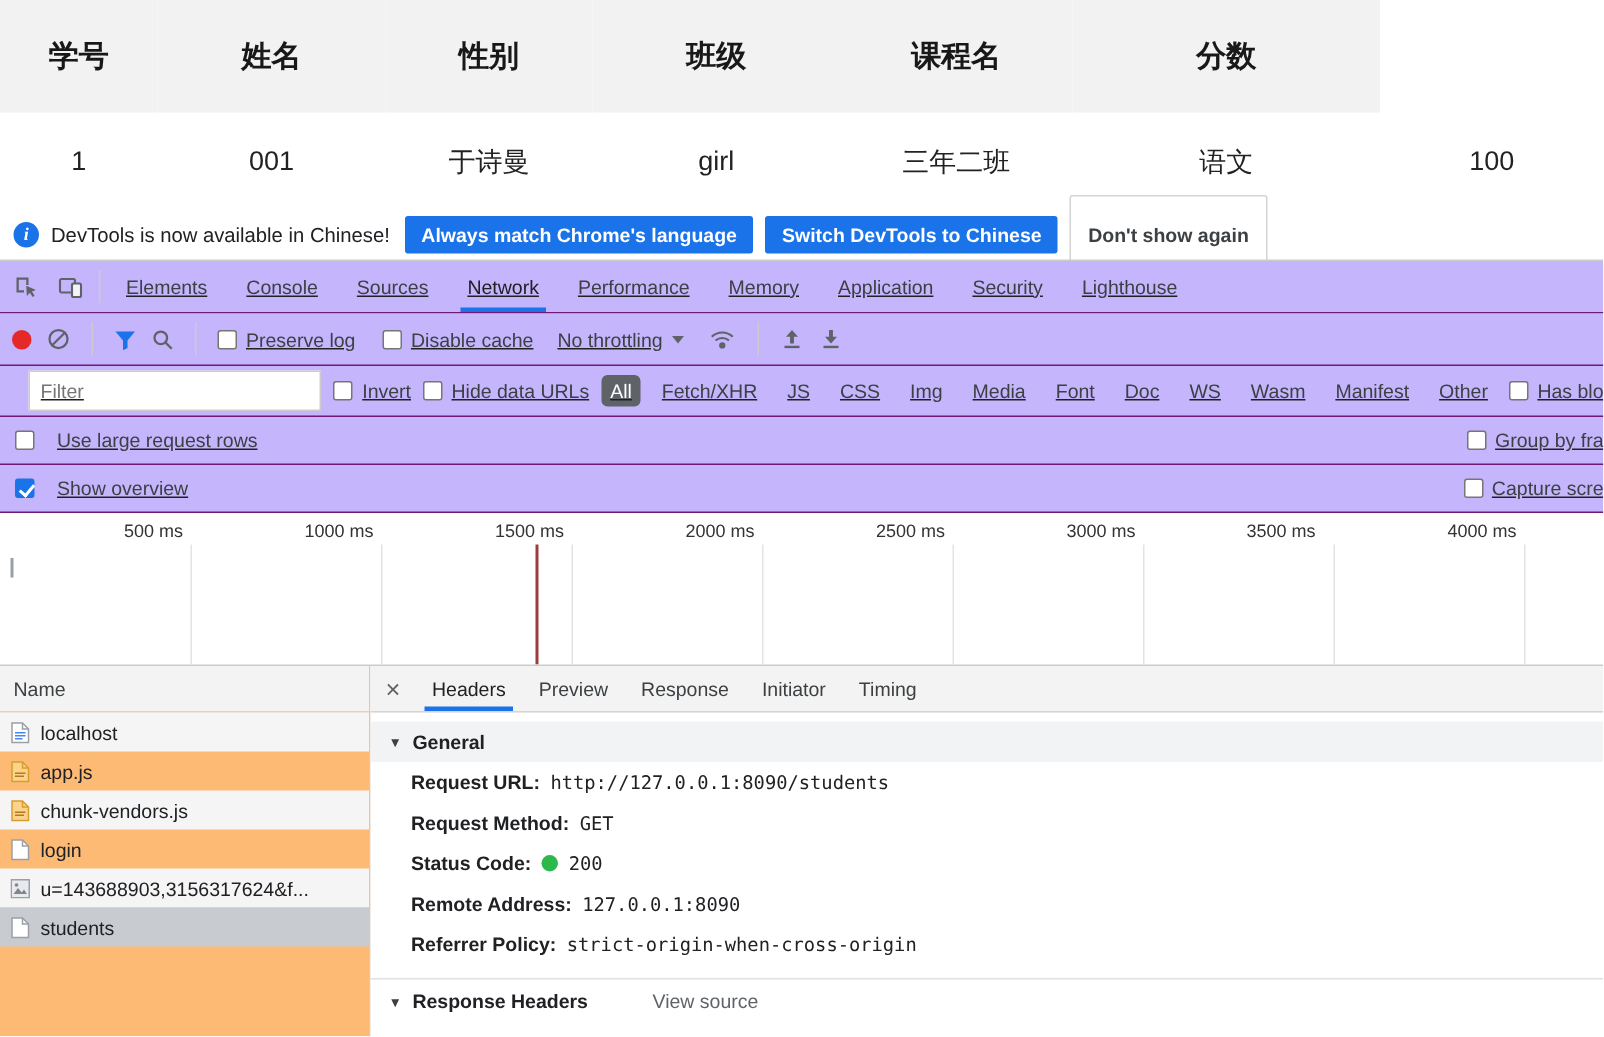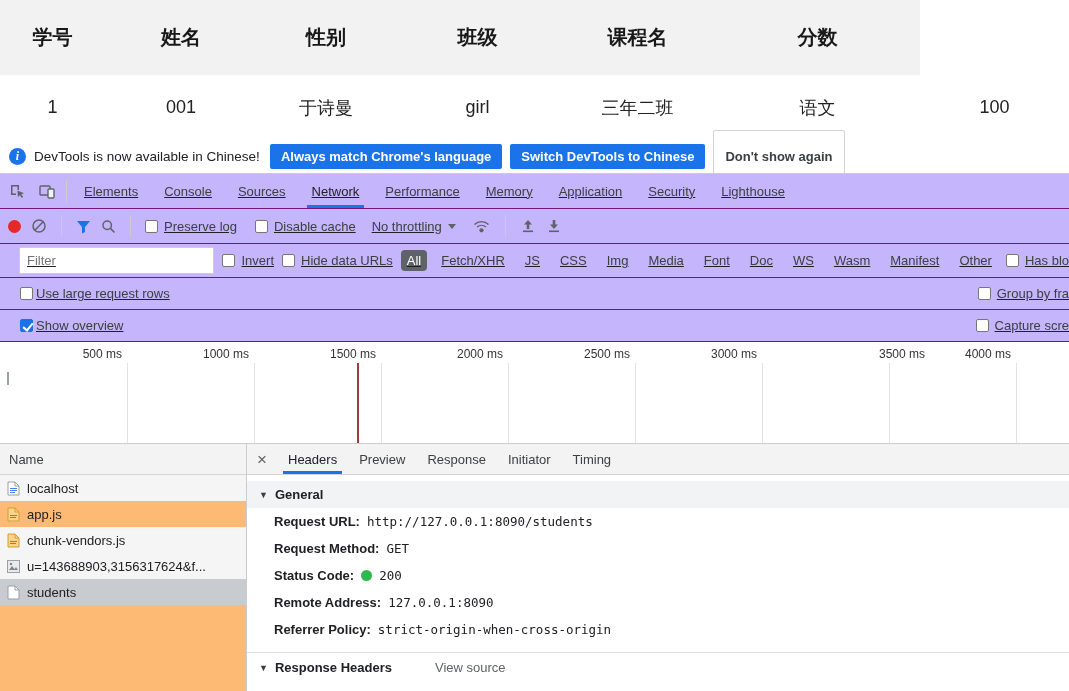--- a/index.html
+++ b/index.html
@@ -47,21 +47,21 @@
   .dd-caret { width:0; height:0; border-left:4px solid transparent; border-right:4px solid transparent; border-top:5px solid #5f6368; }
 
   .fbar { height:34px; gap:8px; padding:0 0 0 0; overflow:hidden; }
   .filter-input { width:208px; height:27px; margin-left:19px; border:1px solid #ccc; background:#fff;
                   font-size:13px; padding:0 7px; font-family:inherit; color:#202124; outline:none; }
   .filter-input::placeholder { color:#757575; }
   .ftype { font-size:13px; color:#3c4043; padding:3px 6px; border-radius:4px; white-space:nowrap; cursor:pointer; }
   .ftype.active { background:#5f6368; color:#fff; }
   .right-group { margin-left:auto; display:flex; align-items:center; gap:6px; padding-right:0; white-space:nowrap; }
 
-  .orow { height:32px; gap:3px; padding-left:20px; overflow:hidden;justify-content:flex-end; }
+  .orow { height:32px; gap:15px; padding-left:10px; overflow:hidden;justify-content:flex-end; }
 
   
   .timeline { height:102px; background:#fff; position:relative; border-bottom:1px solid #ccc; overflow:hidden; }
   .gridline { position:absolute; top:21px; bottom:0; width:1px; background:#e3e3e3; }
   .tick-label { position:absolute; top:5px; transform:translateX(-100%); font-size:12px; color:#333; padding-right:5px; white-space:nowrap; }
   .red-line { position:absolute; left:357px; top:21px; bottom:0; width:2px; background:#9d3c3f; }
   .mini-tick { position:absolute; left:7px; top:30px; width:2px; height:13px; background:#9aa0a6; }
 
   
   .reqsplit { flex:1; display:flex; min-height:0; }
@@ -263,21 +263,21 @@
       <div class="gridline" style="left:635px"></div>
       <div class="gridline" style="left:762px"></div>
       <div class="gridline" style="left:889px"></div>
       <div class="gridline" style="left:1016px"></div>
       <span class="tick-label" style="left:127px">500 ms</span>
       <span class="tick-label" style="left:254px">1000 ms</span>
       <span class="tick-label" style="left:381px">1500 ms</span>
       <span class="tick-label" style="left:508px">2000 ms</span>
       <span class="tick-label" style="left:635px">2500 ms</span>
       <span class="tick-label" style="left:762px">3000 ms</span>
-      <span class="tick-label" style="left:930px">3500 ms</span>
+      <span class="tick-label" style="left:882px">3500 ms</span>
       <span class="tick-label" style="left:1016px">4000 ms</span>
       <div class="mini-tick"></div>
       <div class="red-line"></div>
     </div>
 
     <div class="reqsplit">
 
       <div class="namecol">
         <div class="colhead">
           <span>Name</span>
@@ -308,20 +308,29 @@
         <div class="req odd">
           <span class="ricon">
             <svg width="13" height="15" viewBox="0 0 13 15">
                 <path d="M1 1h7l4 4v9H1z" fill="#fbd38d" stroke="#d69e2e"></path>
                 <path d="M8 1v4h4" fill="none" stroke="#d69e2e"></path>
                 <line x1="3" y1="8.5" x2="10" y2="8.5" stroke="#b7791f"></line>
                 <line x1="3" y1="10.5" x2="9" y2="10.5" stroke="#b7791f"></line>
               </svg>
           </span>
           <span>chunk-vendors.js</span>
+        </div>
+        <div class="req">
+          <span class="ricon">
+            <svg width="13" height="15" viewBox="0 0 13 15">
+                <path d="M1 1h7l4 4v9H1z" fill="#fff" stroke="#9aa0a6"></path>
+                <path d="M8 1v4h4" fill="none" stroke="#9aa0a6"></path>
+              </svg>
+          </span>
+          <span>login</span>
         </div>
         <div class="req odd">
           <span class="ricon">
             <svg width="13" height="13" viewBox="0 0 13 13">
                 <rect x="0.5" y="0.5" width="12" height="12" fill="#e8eaed" stroke="#9aa0a6"></rect>
                 <path d="M2 10l3-4 2.5 3 1.5-2 2 3z" fill="#80868b"></path>
                 <circle cx="4" cy="4" r="1.2" fill="#80868b"></circle>
               </svg>
           </span>
           <span>u=143688903,3156317624&amp;f...</span>

